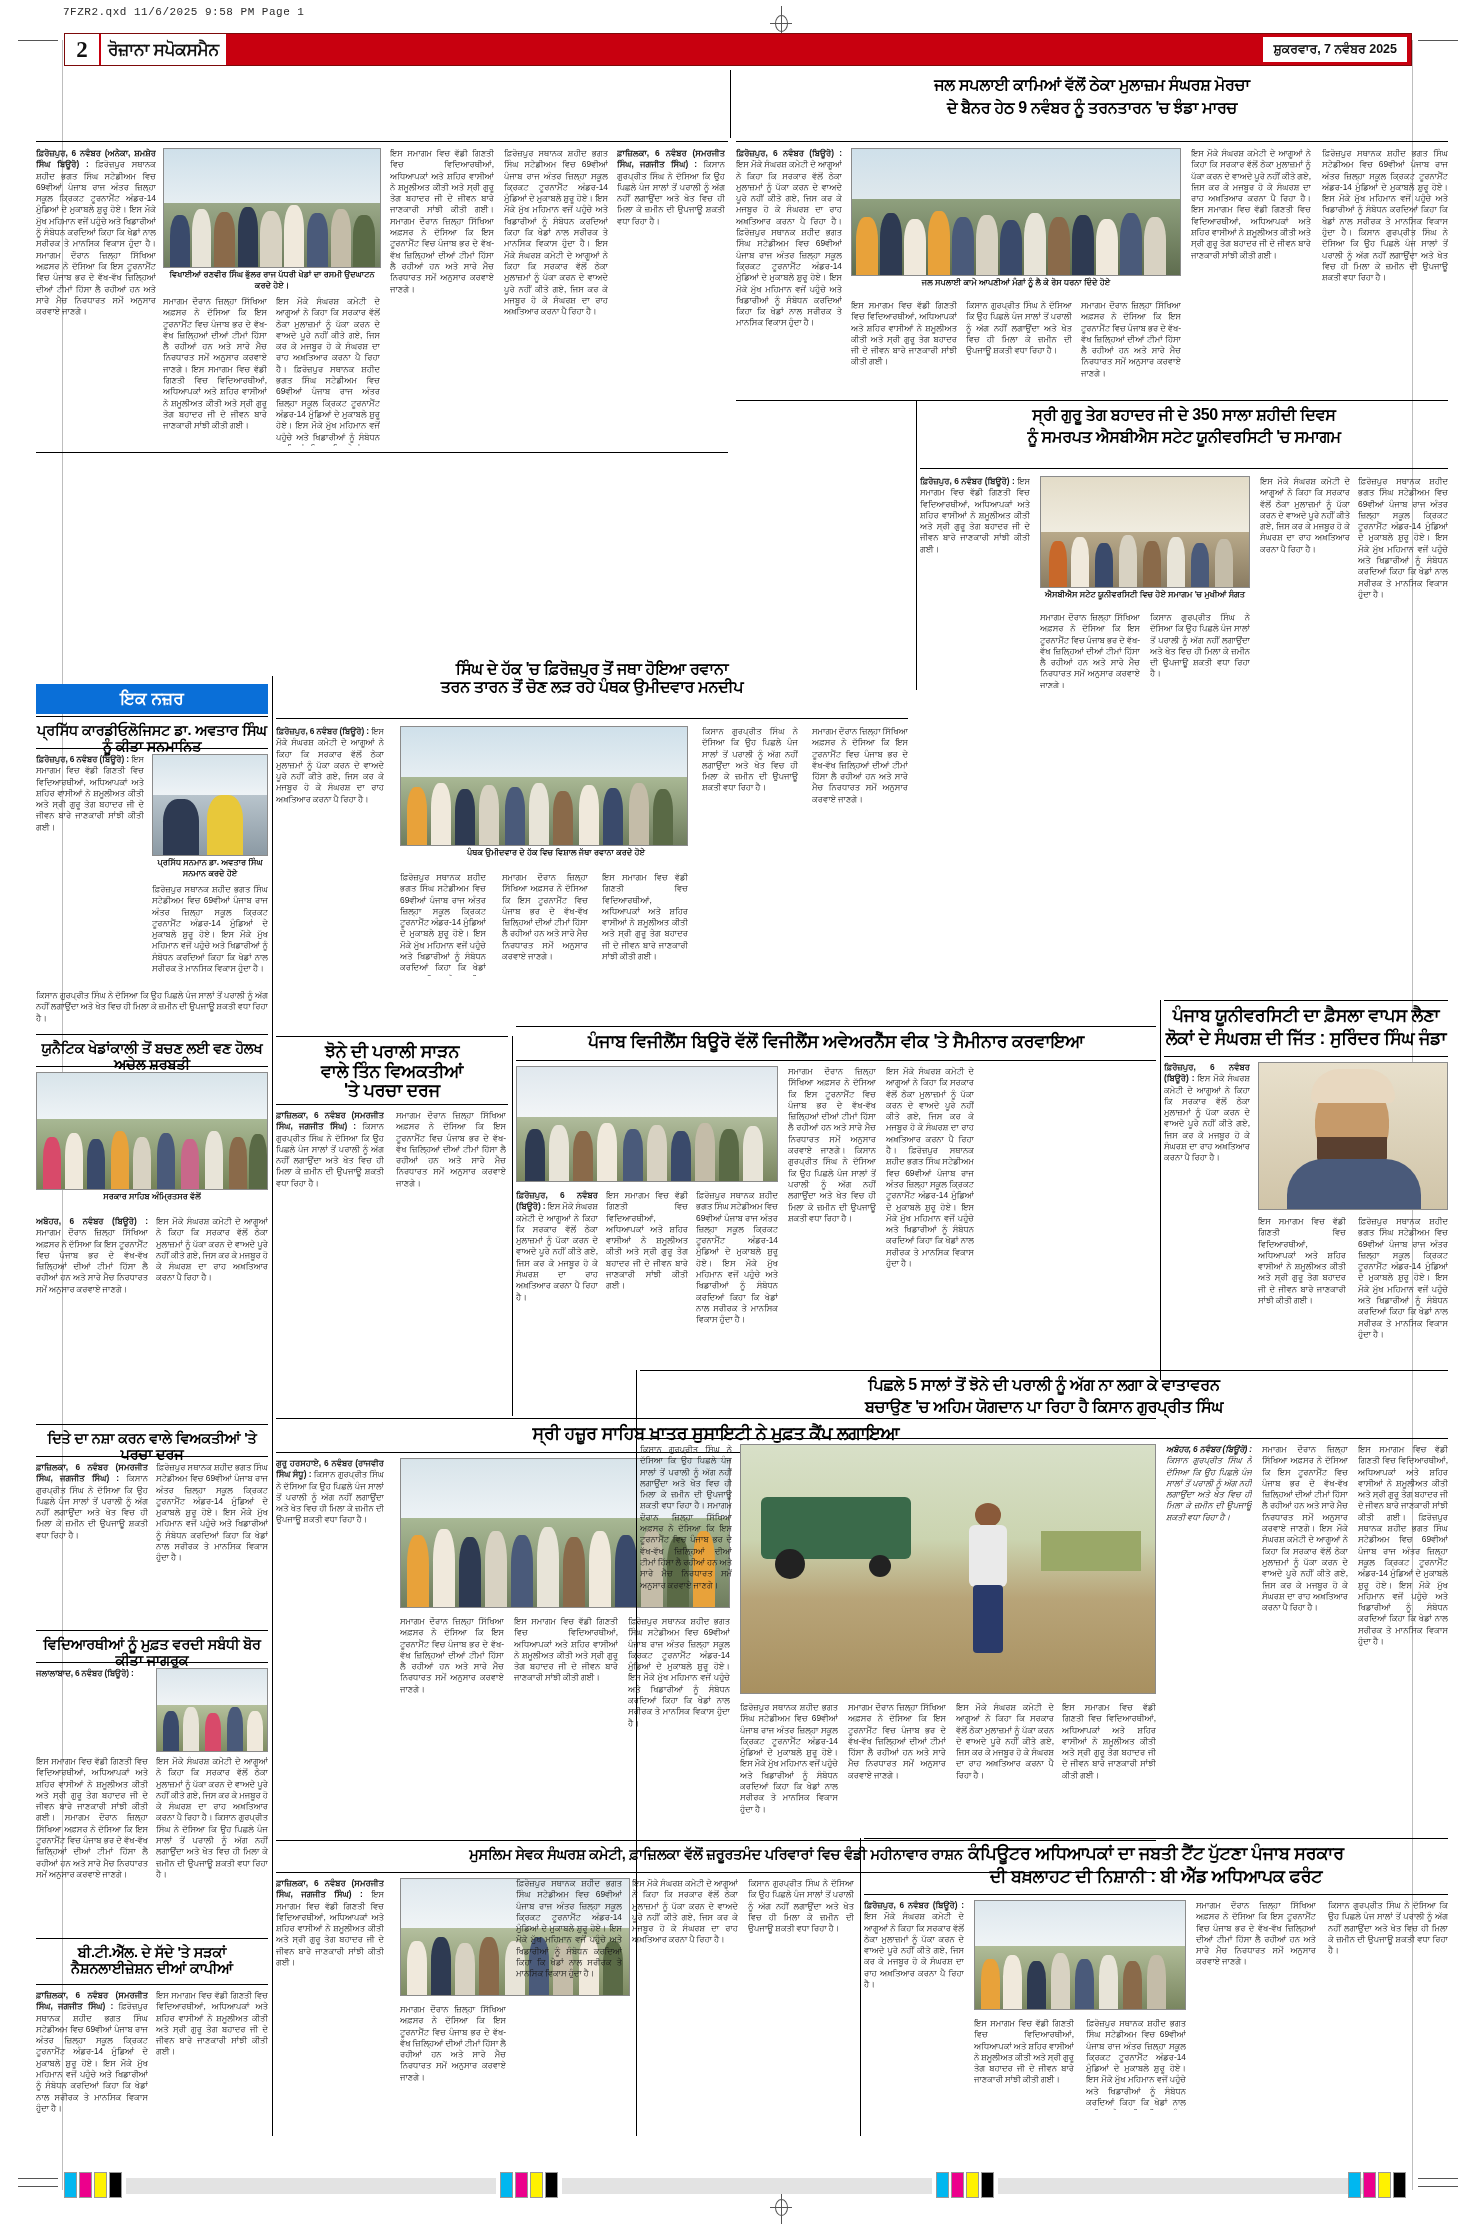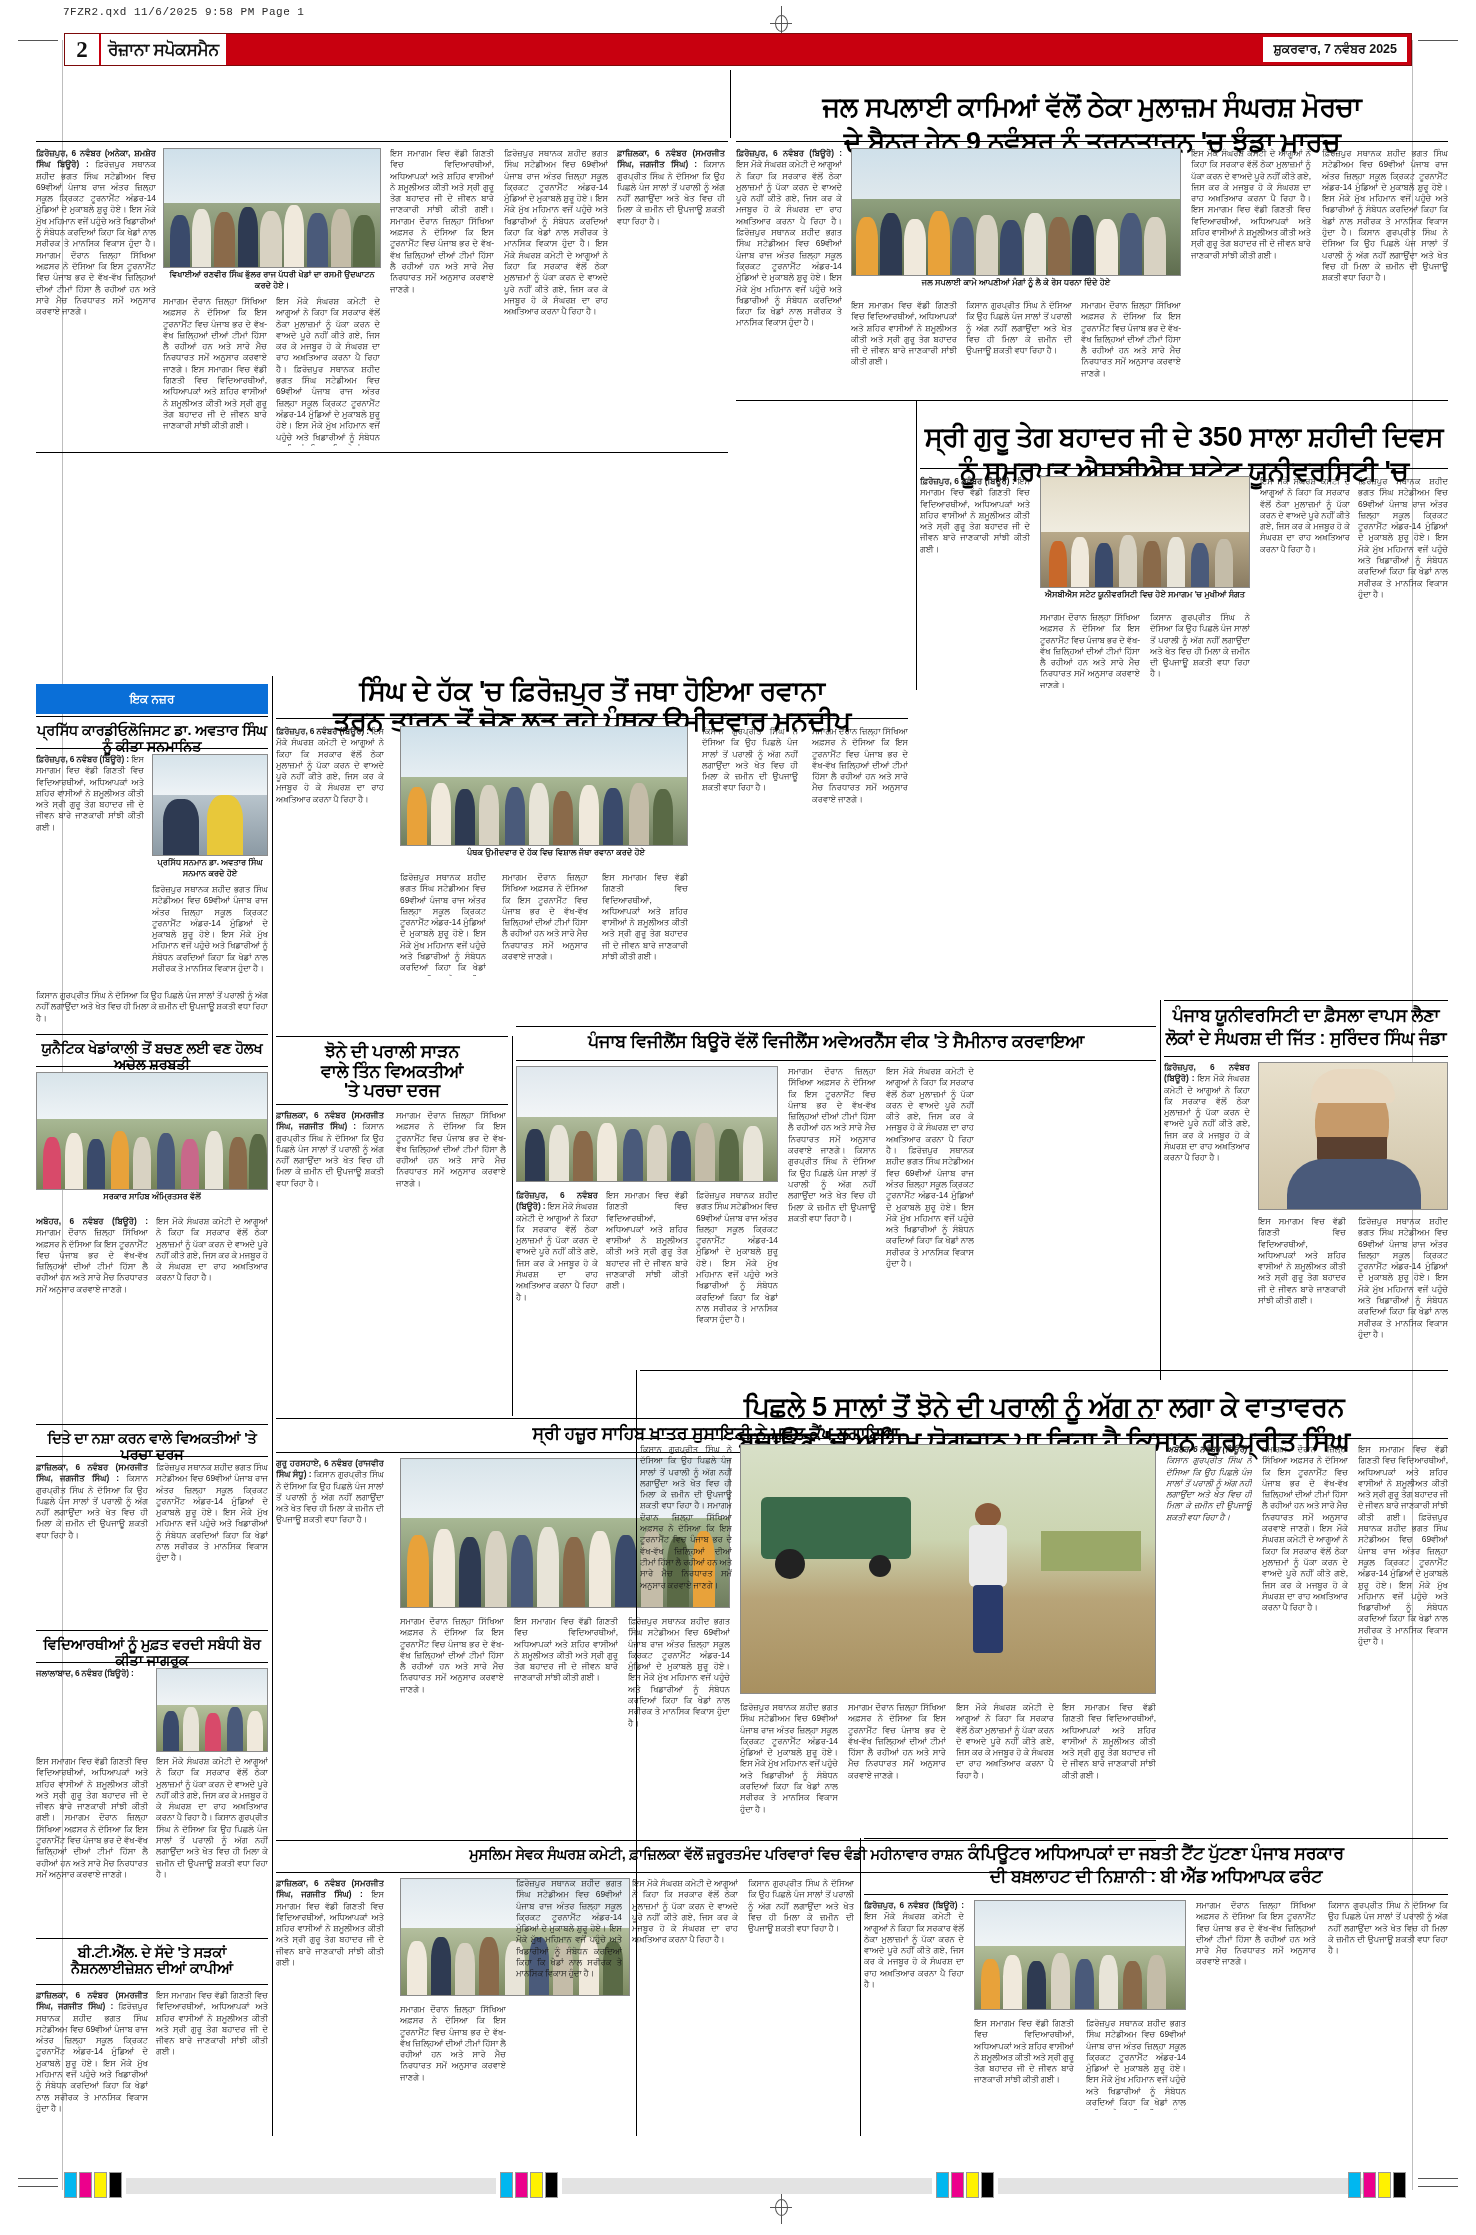--- a/index.html
+++ b/index.html
@@ -63,21 +63,21 @@
     font-weight:bold; font-size:12.5px; color:#111; margin:2px 3px 2px 0;
     border:1px solid #c8000f;
   }
 
   
   .hl {
     font-weight:bold; color:#000; line-height:1.12;
     font-family:"Liberation Sans","DejaVu Sans",sans-serif;
   }
   .hl-xl { font-size:30px; letter-spacing:-0.4px; }
-  .hl-lg { font-size:27px; letter-spacing:-0.3px;margin-top:16px; }
+  .hl-lg { font-size:16px; letter-spacing:-0.3px; }
   .hl-md { font-size:17.5px; letter-spacing:-0.2px; }
   .hl-sm { font-size:14.5px; letter-spacing:-0.2px; }
 
   .col { position:absolute; }
 
   
   .body-txt {
     font-size:8.4px; line-height:11.3px; color:#1a1a1a; text-align:justify;
     font-family:"Liberation Sans","DejaVu Sans",sans-serif;
     overflow:hidden; word-spacing:-0.4px;
@@ -337,21 +337,21 @@
 <div class="col body-txt" style="left:602px;top:872px;width:86px;height:104px;">
   <span>ਇਸ ਸਮਾਗਮ ਵਿਚ ਵੱਡੀ ਗਿਣਤੀ ਵਿਚ ਵਿਦਿਆਰਥੀਆਂ, ਅਧਿਆਪਕਾਂ ਅਤੇ ਸ਼ਹਿਰ ਵਾਸੀਆਂ ਨੇ ਸ਼ਮੂਲੀਅਤ ਕੀਤੀ ਅਤੇ ਸ੍ਰੀ ਗੁਰੂ ਤੇਗ ਬਹਾਦਰ ਜੀ ਦੇ ਜੀਵਨ ਬਾਰੇ ਜਾਣਕਾਰੀ ਸਾਂਝੀ ਕੀਤੀ ਗਈ।</span>
 </div>
 <div class="col body-txt" style="left:702px;top:726px;width:96px;height:250px;">
   <span>ਕਿਸਾਨ ਗੁਰਪ੍ਰੀਤ ਸਿੰਘ ਨੇ ਦੱਸਿਆ ਕਿ ਉਹ ਪਿਛਲੇ ਪੰਜ ਸਾਲਾਂ ਤੋਂ ਪਰਾਲੀ ਨੂੰ ਅੱਗ ਨਹੀਂ ਲਗਾਉਂਦਾ ਅਤੇ ਖੇਤ ਵਿਚ ਹੀ ਮਿਲਾ ਕੇ ਜ਼ਮੀਨ ਦੀ ਉਪਜਾਊ ਸ਼ਕਤੀ ਵਧਾ ਰਿਹਾ ਹੈ।</span>
 </div>
 <div class="col body-txt" style="left:812px;top:726px;width:96px;height:250px;">
   <span>ਸਮਾਗਮ ਦੌਰਾਨ ਜ਼ਿਲ੍ਹਾ ਸਿੱਖਿਆ ਅਫ਼ਸਰ ਨੇ ਦੱਸਿਆ ਕਿ ਇਸ ਟੂਰਨਾਮੈਂਟ ਵਿਚ ਪੰਜਾਬ ਭਰ ਦੇ ਵੱਖ-ਵੱਖ ਜ਼ਿਲ੍ਹਿਆਂ ਦੀਆਂ ਟੀਮਾਂ ਹਿੱਸਾ ਲੈ ਰਹੀਆਂ ਹਨ ਅਤੇ ਸਾਰੇ ਮੈਚ ਨਿਰਧਾਰਤ ਸਮੇਂ ਅਨੁਸਾਰ ਕਰਵਾਏ ਜਾਣਗੇ।</span>
 </div>
 
-<div class="blue-band" style="position:absolute;left:36px;top:684px;width:232px;height:30px;font-size:12px;">
+<div class="blue-band" style="position:absolute;left:36px;top:684px;width:232px;height:30px;font-size:17px;">
   <span>ਇਕ ਨਜ਼ਰ</span>
 </div>
 <div class="sep-h" style="left:36px;top:716px;width:232px;"></div>
 <div class="col hl hl-sm" style="left:36px;top:722px;width:232px;text-align:center;">
   <span>ਪ੍ਰਸਿੱਧ ਕਾਰਡੀਓਲੋਜਿਸਟ ਡਾ. ਅਵਤਾਰ ਸਿੰਘ ਨੂੰ ਕੀਤਾ ਸਨਮਾਨਿਤ</span>
 </div>
 <div class="sep-h" style="left:36px;top:748px;width:232px;"></div>
 
 <div class="col body-txt" style="left:36px;top:754px;width:108px;height:230px;">
   <span class="lead">ਫ਼ਿਰੋਜ਼ਪੁਰ, 6 ਨਵੰਬਰ (ਬਿਊਰੋ) :</span>

